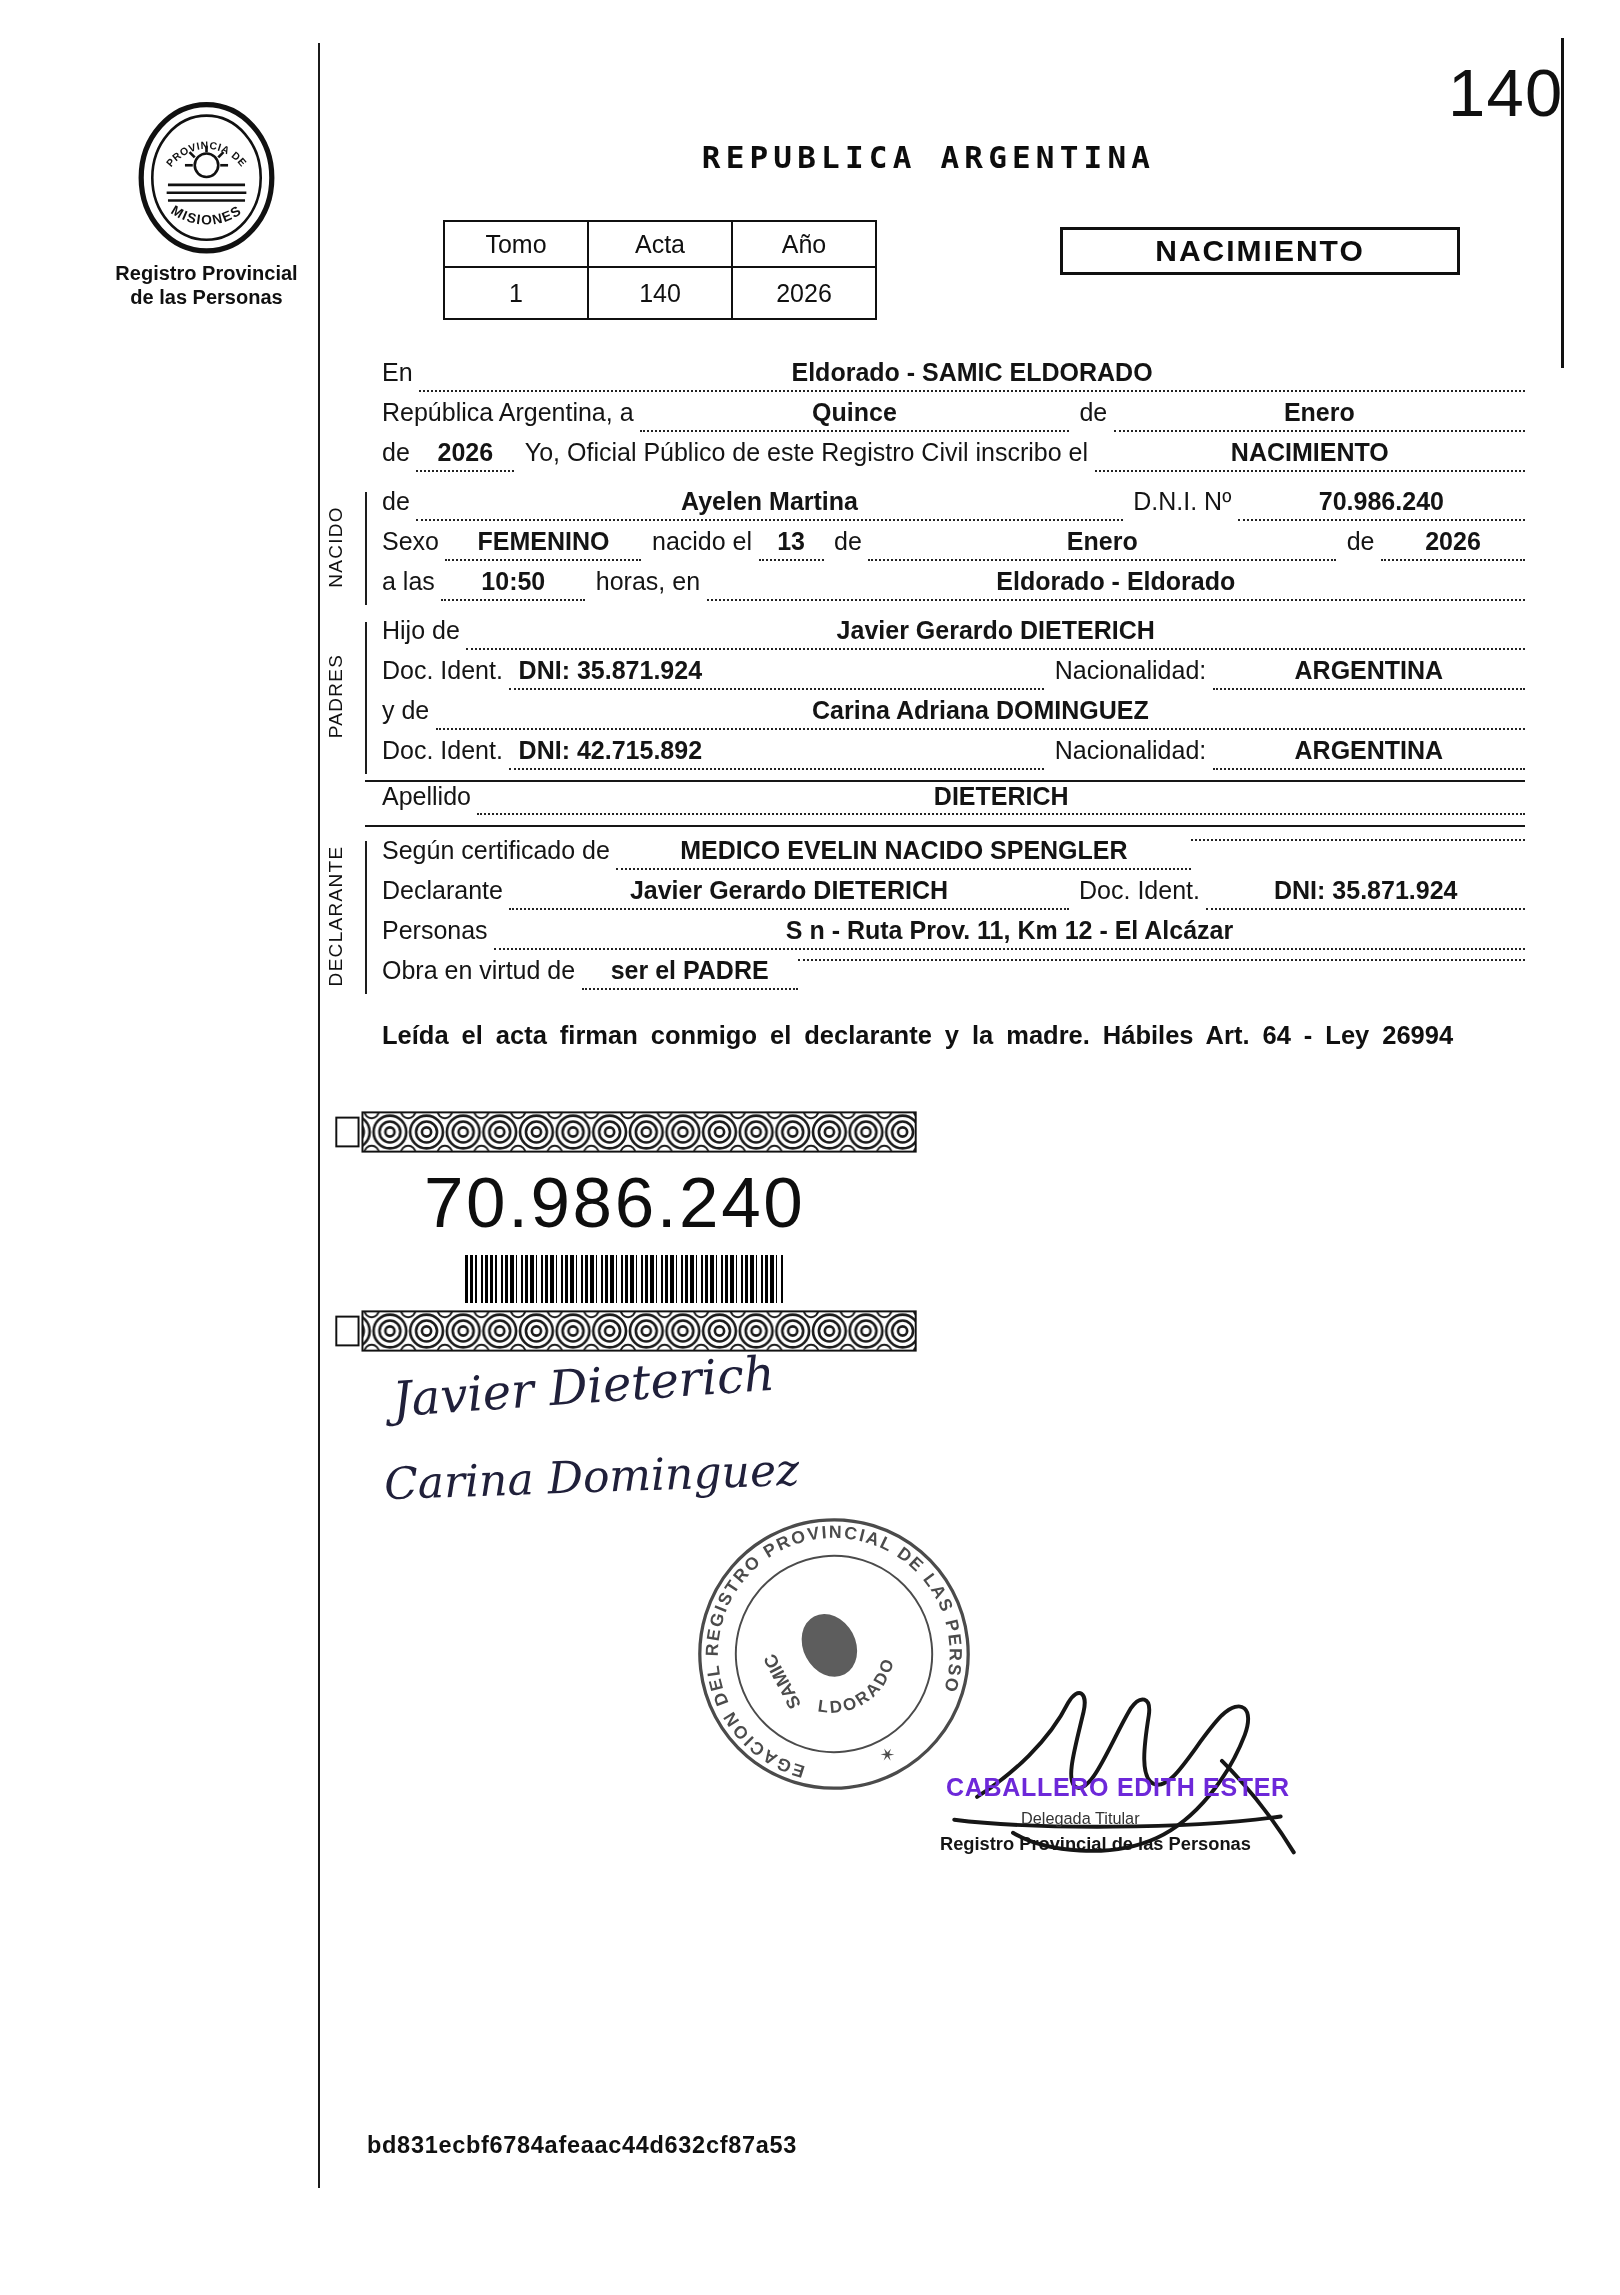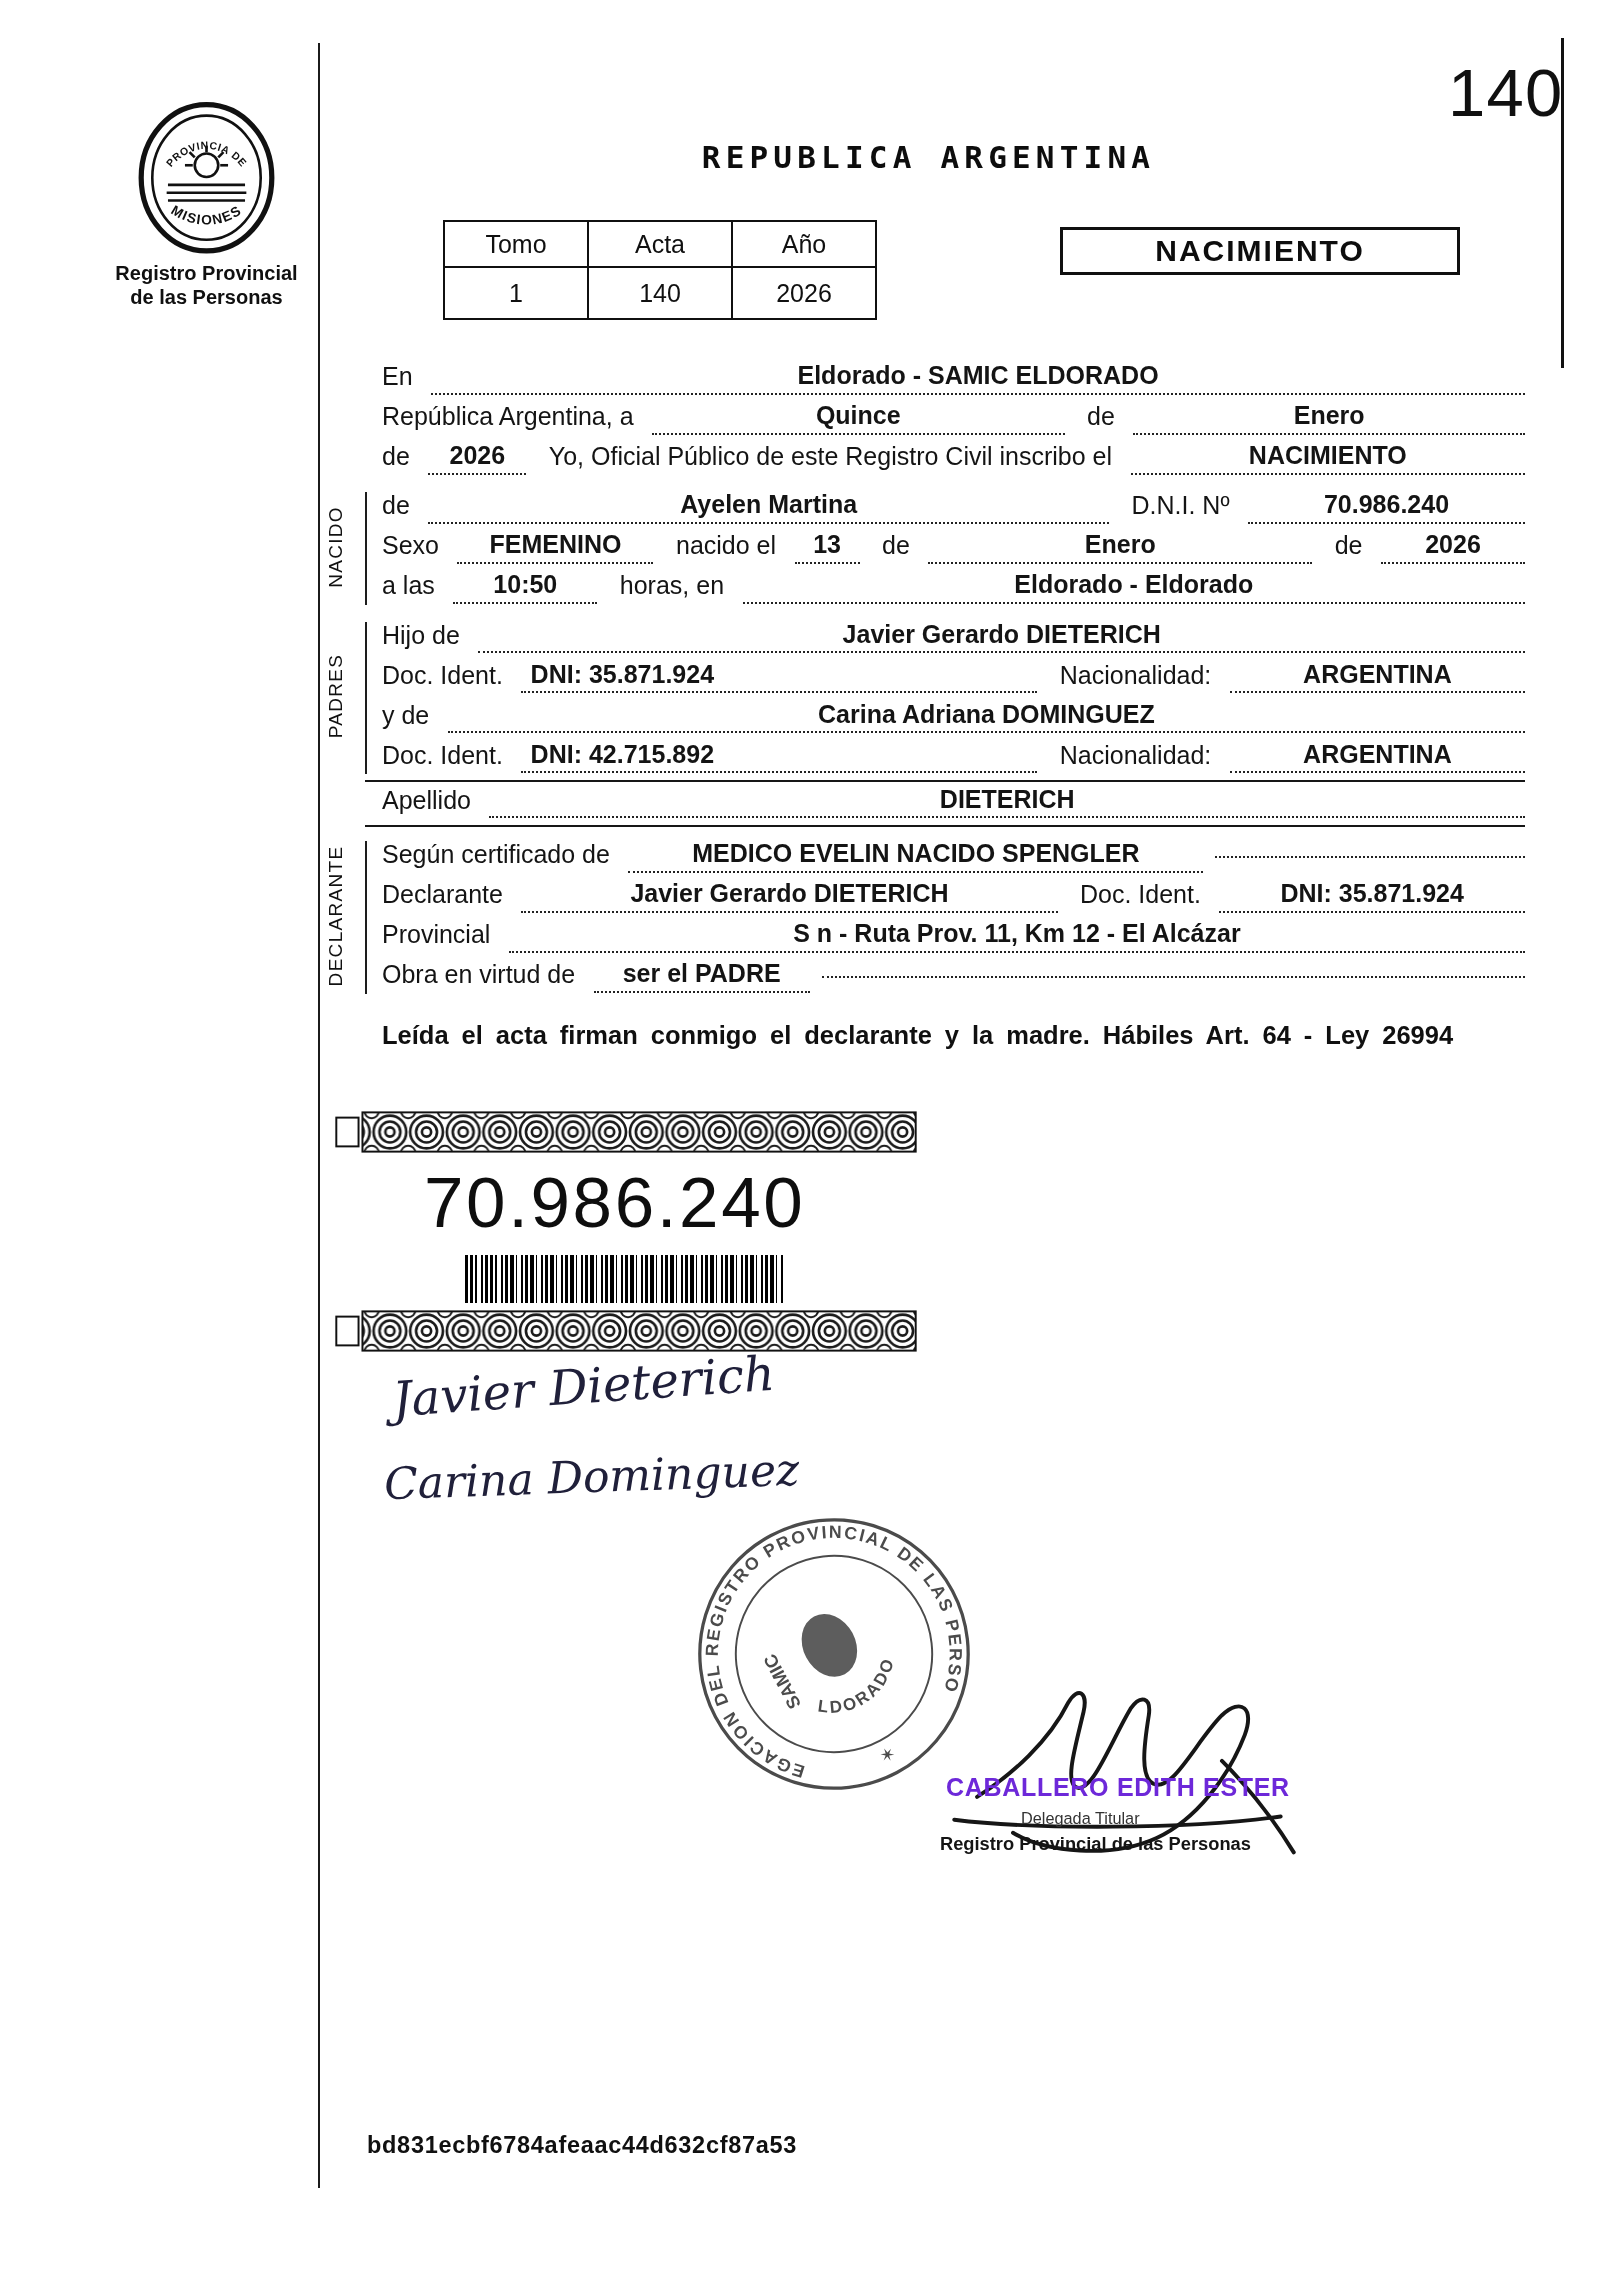--- a/index.html
+++ b/index.html
@@ -32,21 +32,21 @@
   .typebox {
     left:1060px; top:227px; width:400px; height:48px; border:3.3px solid #101010;
     display:flex; align-items:center; justify-content:center;
     font-size:30px; font-weight:700; letter-spacing:2px; color:#0d0d0d; background:#fff;
   }
 
   .main-vline { left:318px; top:43px; width:2px; height:2145px; background:#1b1b1b; }
 
   
   .form { left:382px; top:358px; width:1143px; font-size:25px; color:#141414; }
-  .row { display:flex; align-items:center; height:40px;gap:12px; }
+  .row { display:flex; align-items:flex-start; height:40px; }
   .lbl { white-space:nowrap; padding:0 6.5px 2.6px 0; }
   .lbl.mid { padding:0 6.5px 2.6px 10.5px; }
   .fill {
     flex:1 1 auto; border-bottom:2px dotted #222; text-align:center;
     font-weight:700; white-space:nowrap; padding:0 3.9px 2.6px; min-width:26px;
   }
   .fill.left { text-align:left; padding-left:9.2px; }
   .fill.empty { font-weight:400; }
   .gap { height:9.2px; }
   .sect { position:relative; }
@@ -242,21 +242,21 @@
     </div>
 
     <div class="row">
       <span class="lbl">Declarante</span>
       <span class="fill" style="flex:1.1">Javier Gerardo DIETERICH</span>
       <span class="lbl mid">Doc. Ident.</span>
       <span class="fill" style="flex:0.62">DNI: 35.871.924</span>
     </div>
 
     <div class="row">
-      <span class="lbl">Provincial</span>
+      <span class="lbl">Personas</span>
       <span class="fill">S n - Ruta Prov. 11, Km 12 - El Alcázar</span>
     </div>
 
     <div class="row">
       <span class="lbl">Obra en virtud de</span>
       <span class="fill" style="flex:0 0 216px">ser el PADRE</span>
       <span class="fill empty"></span>
     </div>
   </div>
 

